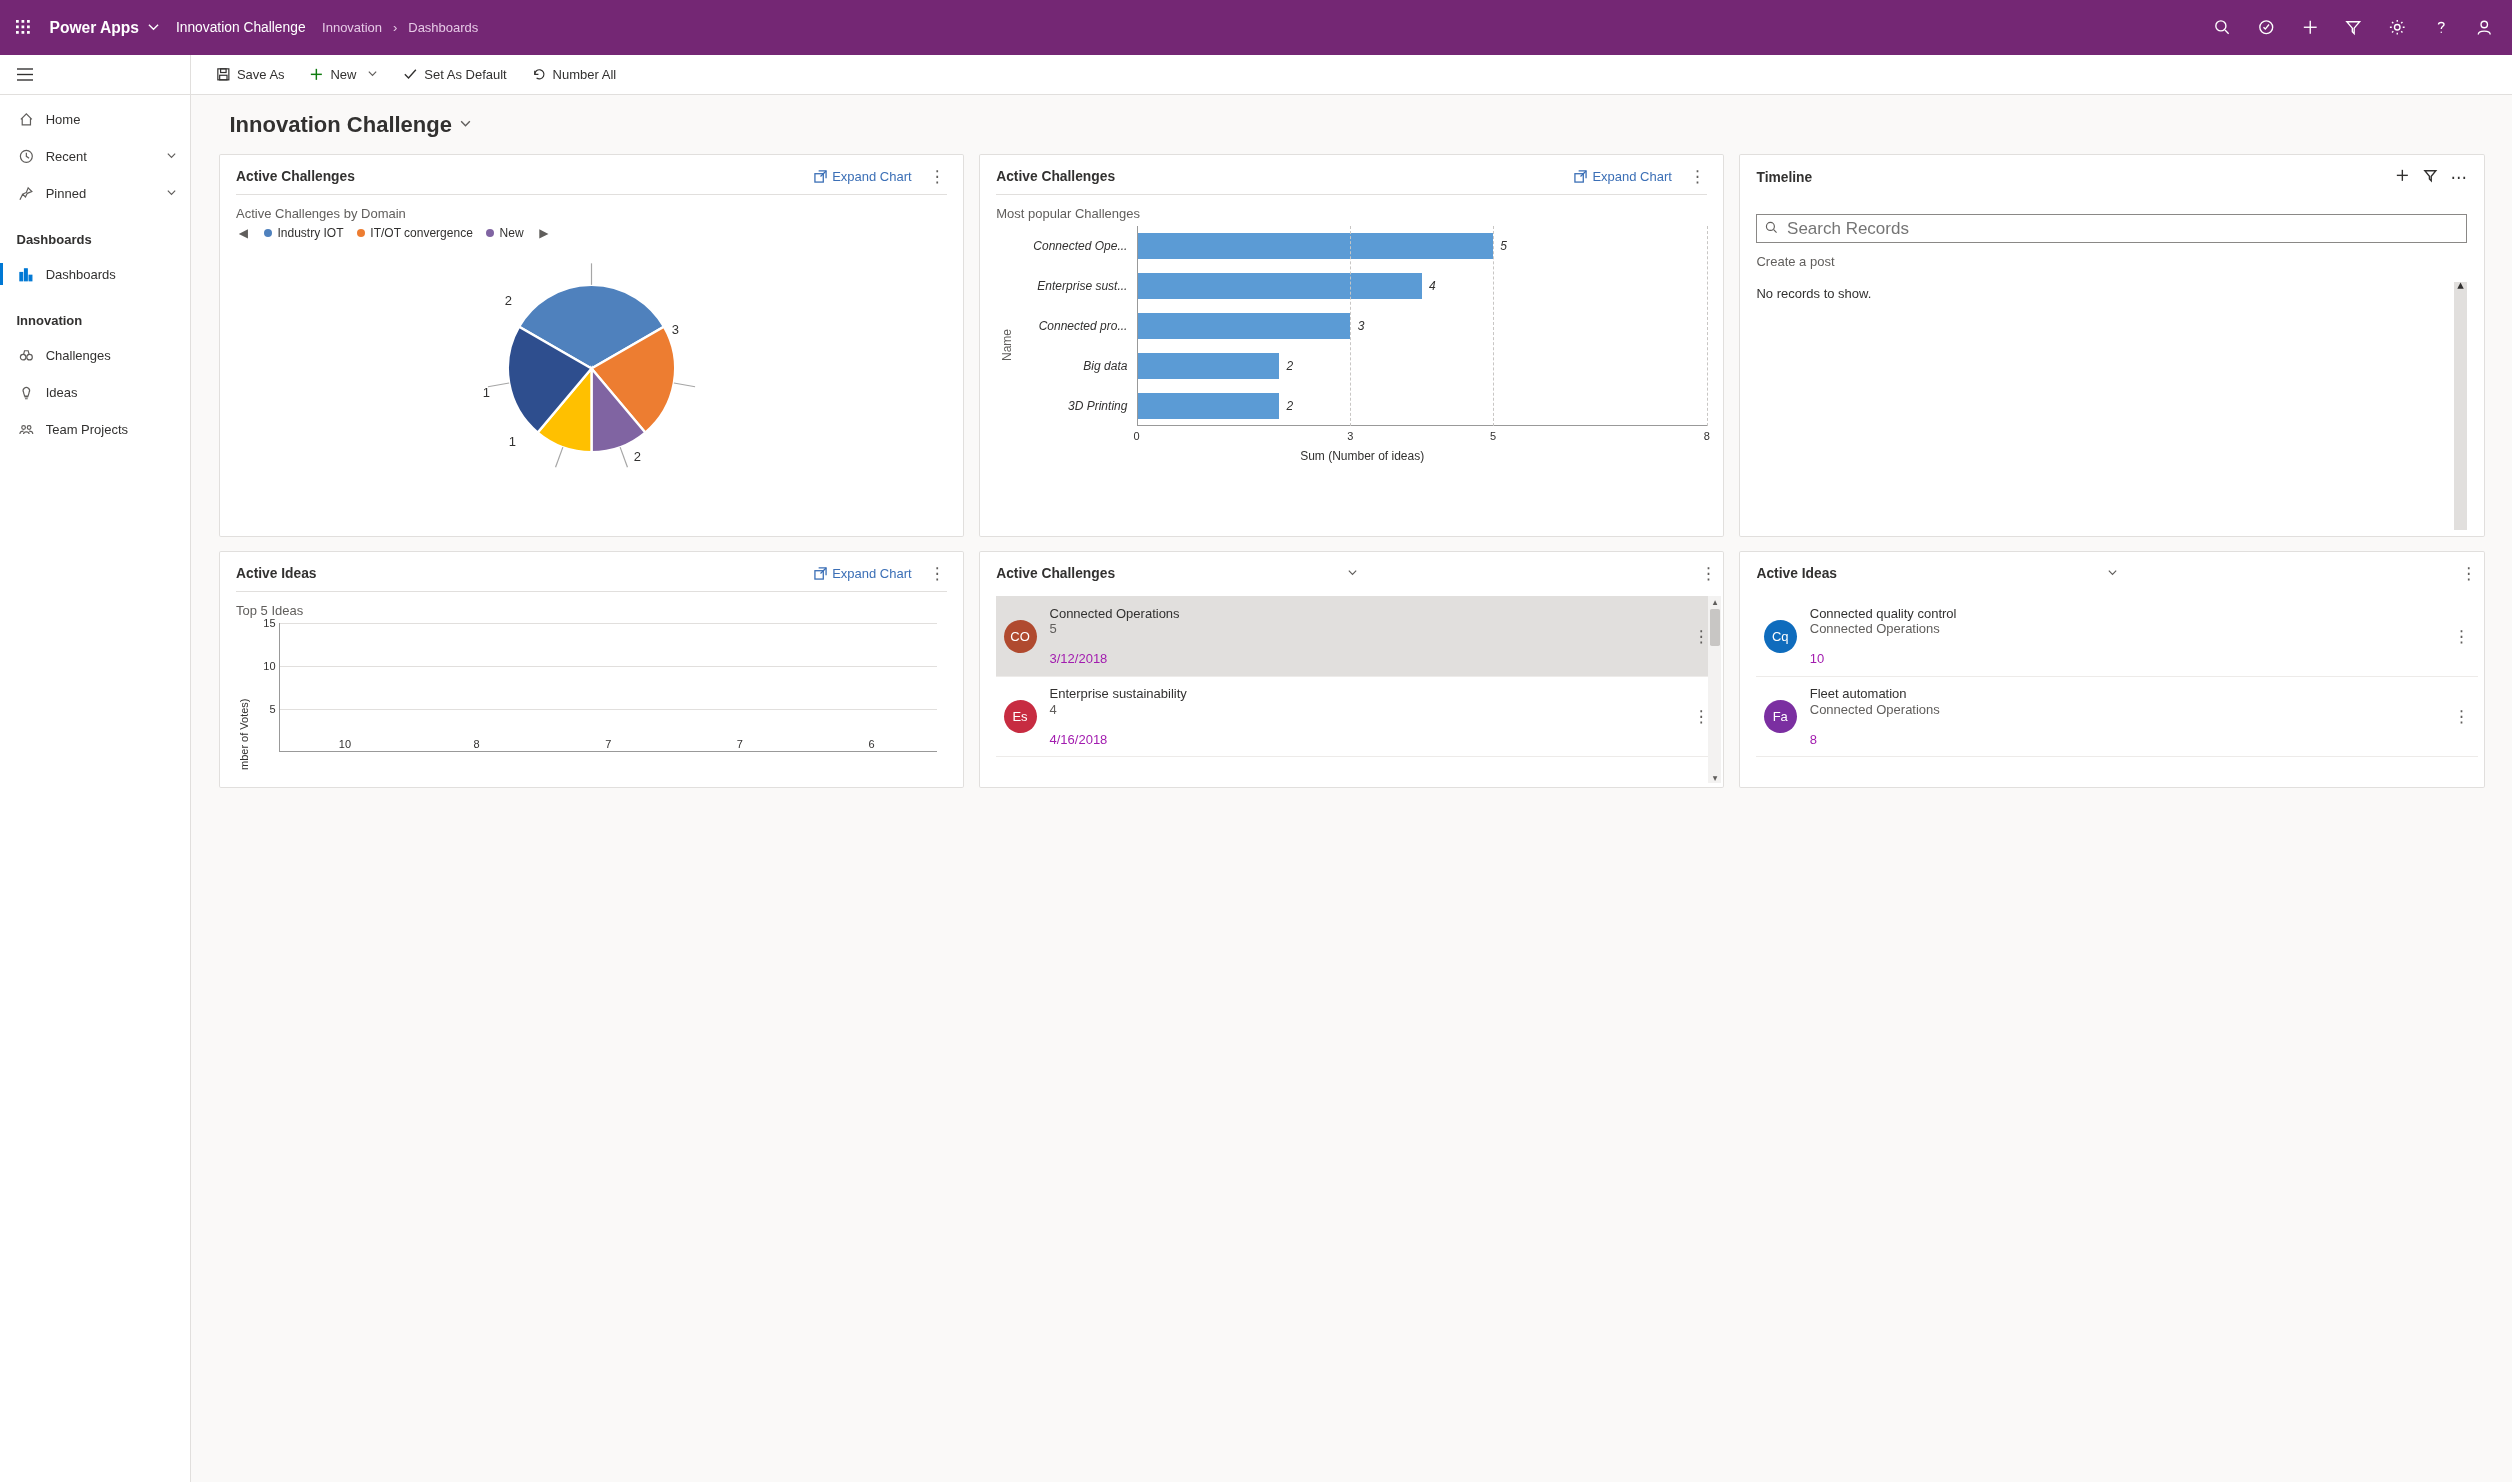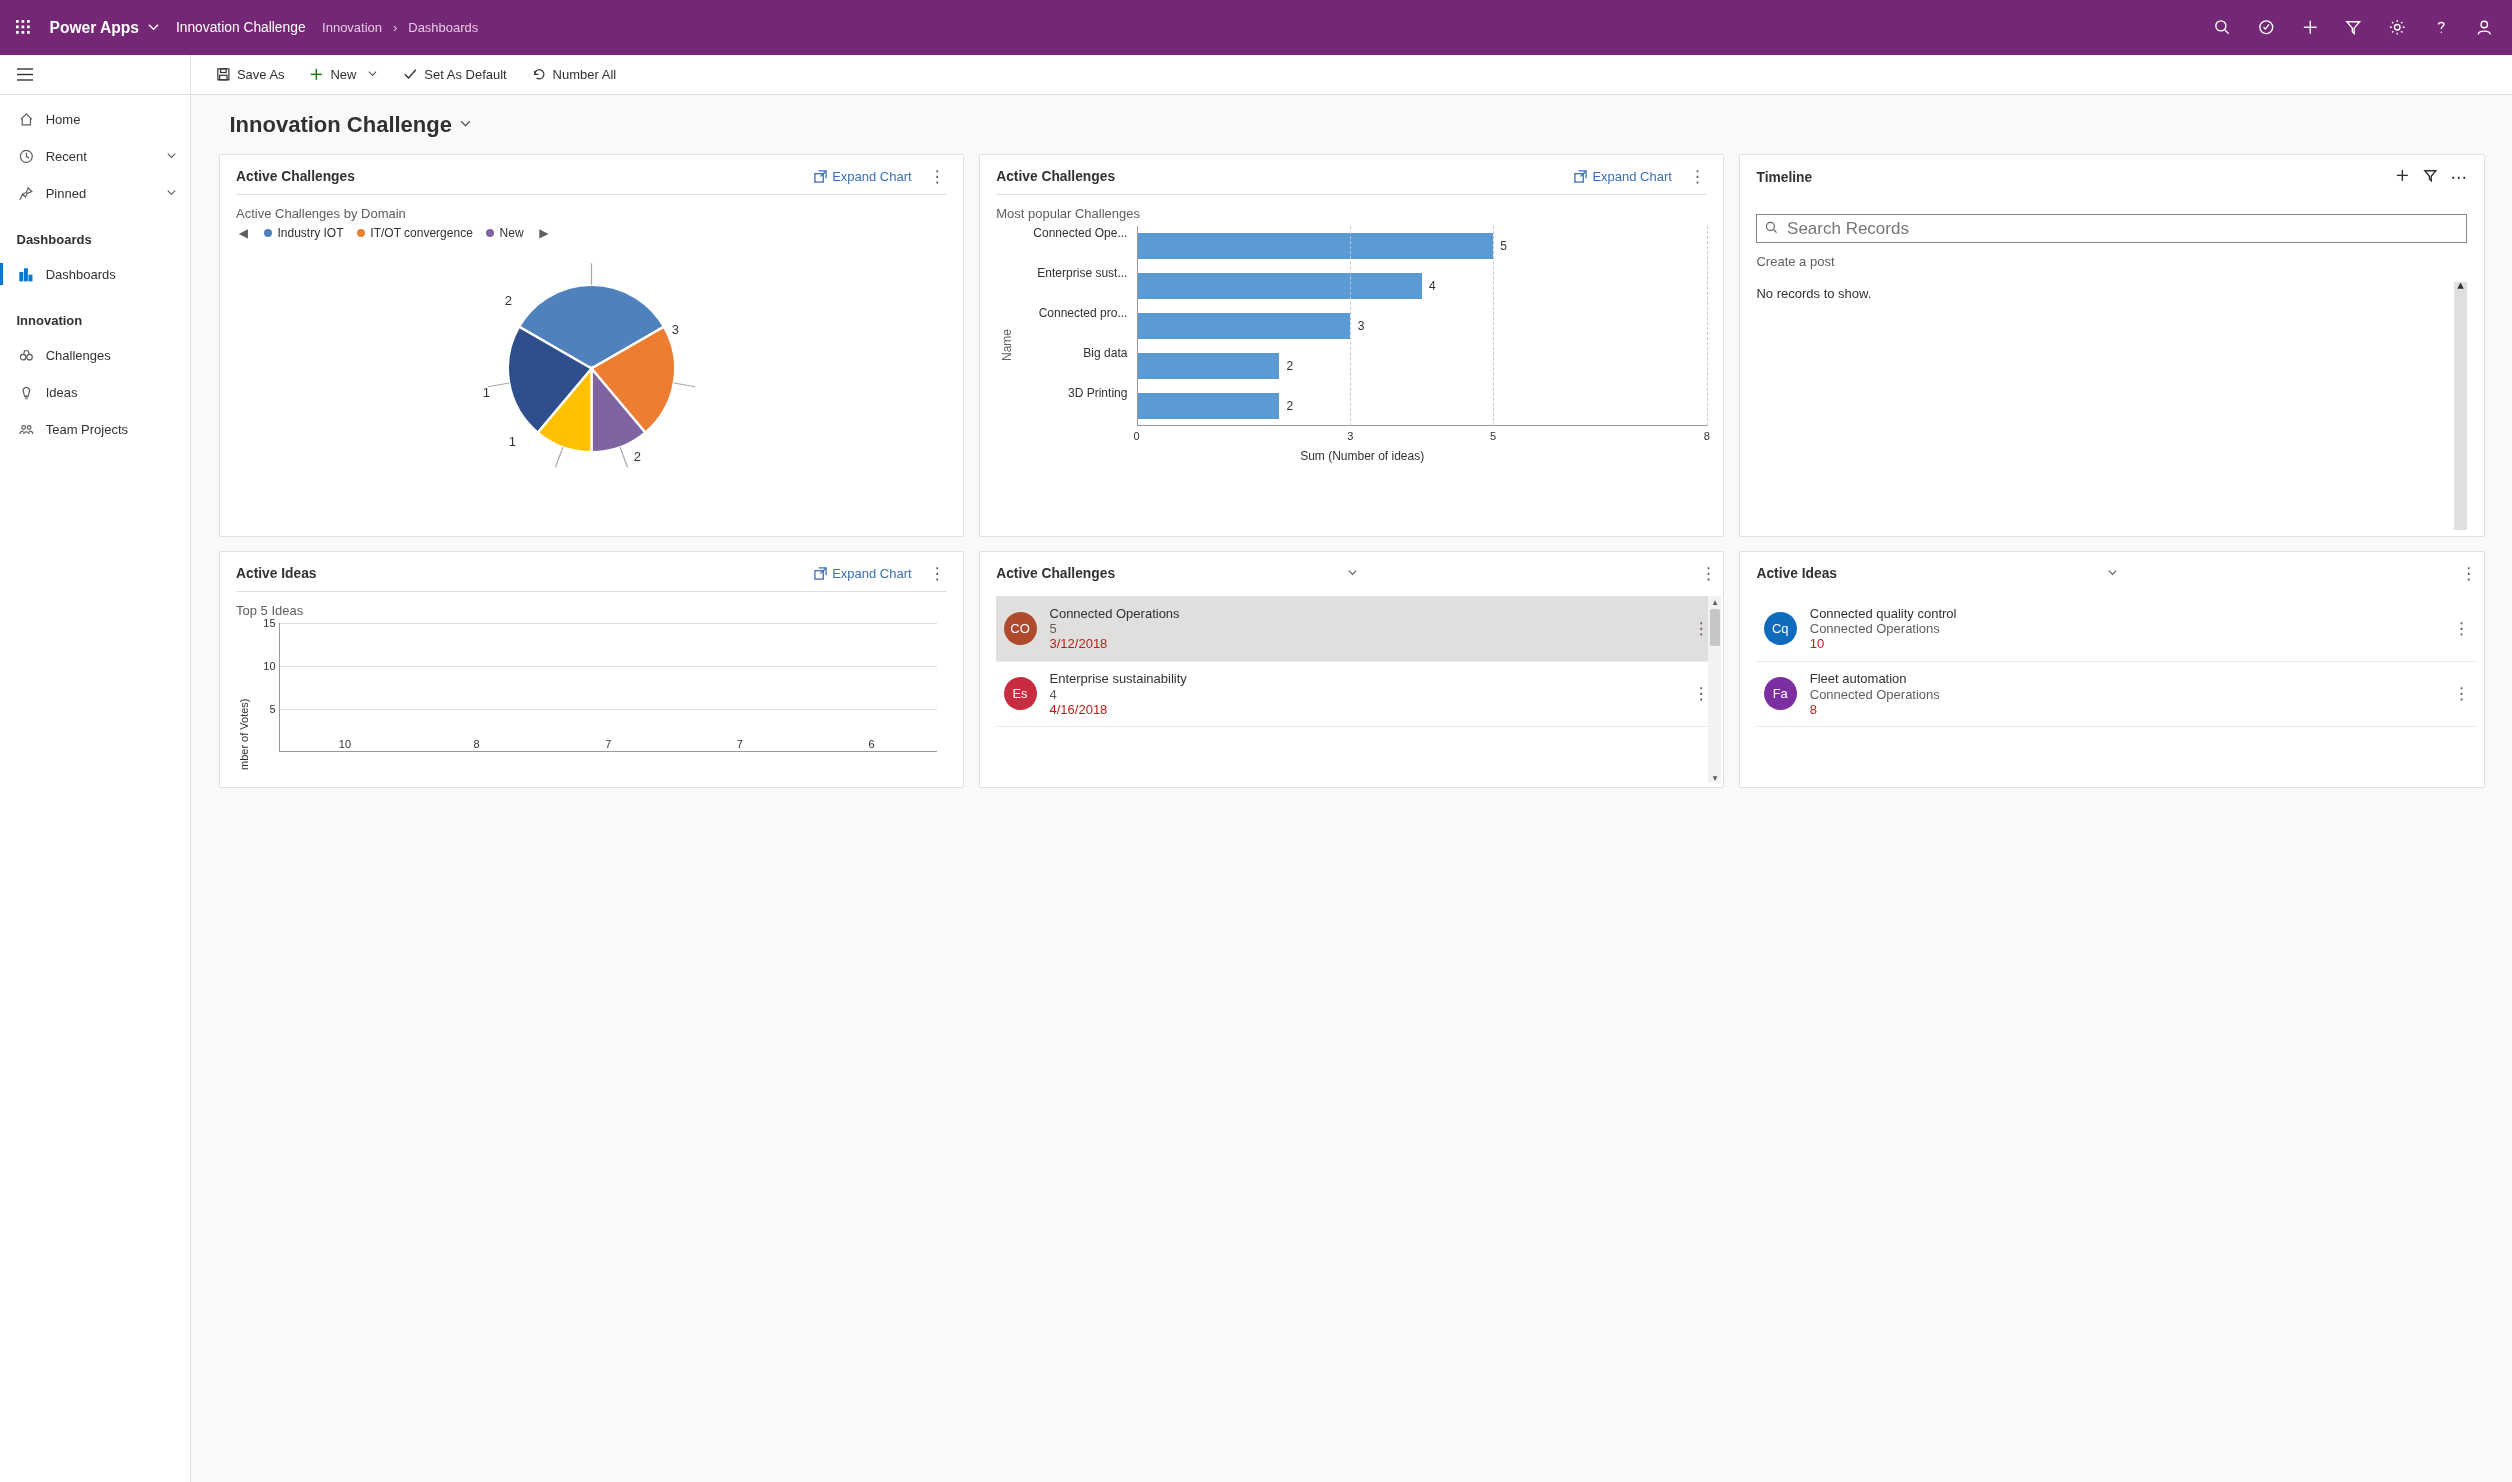--- a/index.html
+++ b/index.html
@@ -168,21 +168,21 @@
   
   .hbar-wrap { display:flex; margin-top:5.5px; }
   .hbar-ylabel {
     writing-mode: vertical-rl;
     transform: rotate(180deg);
     font-size:12px; color:#605e5c;
     text-align:center;
     padding: 0 3.7px;
   }
   .hbar-chart { flex:1; position:relative; padding-bottom: 37px; }
-  .hbar-row { display:flex; height: 40px; }
+  .hbar-row { display:flex; align-items:center; height: 40px; font-style: italic; }
   .hbar-cat { width: 119px; text-align:right; padding-right:9.2px; font-size:12px; color:#323130; }
   .hbar-plot { flex:1; position:relative; height:100%; display:flex; align-items:center; }
   .hbar-bar { height: 26px; background:#5b9bd5; }
   .hbar-val { margin-left:7.3px; font-size:12px; }
   .hbar-axis-area { position:absolute; top:0; bottom:37px; width:0.9px; background:#999; }
   .hbar-baseline { position:absolute; bottom:37px; height:0.9px; background:#999; }
   .hbar-tick { font-size:11px; color:#323130; transform: translateX(-50%); position:absolute; }
   .hbar-xlabel { position:absolute; bottom:0; left:0; right:0; text-align:center; font-size:12px; color:#323130; }
 
   
@@ -228,21 +228,21 @@
   .vbar-baseline-h { position:absolute; left:27.5px; right:9.2px; bottom:18.4px; height:0.9px; background:#999; }
 
   
   .rec-list { }
   .rec-row { display:flex; align-items:center; padding:9.2px 7.3px; border-bottom:0.9px solid #edebe9; position:relative; }
   .rec-row.sel { background:#e1dfdd; }
   .rec-avatar { width:33px; height:33px; border-radius:50%; color:#fff; display:flex; align-items:center; justify-content:center; font-size:13px; margin-right:13px; flex-shrink:0; }
   .rec-body { flex:1; }
   .rec-title { font-size:13px; color:#323130; }
   .rec-sub { font-size:13px; color:#605e5c; margin-top:0.9px; }
-  .rec-date { font-size:13px; color:#b91c1c; margin-top:0; }
+  .rec-date { font-size:13px; color:#a21caf; margin-top:15px; }
   .rec-menu { color:#605e5c; cursor:pointer; width:18.4px; text-align:center; font-size:16.5px; }
   .list-scroll { position:absolute; right:1.8px; top:44px; bottom:3.7px; width:13px; background:#f3f2f1; }
   .list-scroll .thumb { position:absolute; top:13px; left:1.8px; right:1.8px; height:37px; background:#c8c6c4; border-radius:1.8px; }
   .list-scroll .arrow { position:absolute; left:0; right:0; text-align:center; font-size:9.2px; color:#605e5c; }
 
   .content-scroll::-webkit-scrollbar { width: 14.7px; }
   .content-scroll::-webkit-scrollbar-track { background:#f3f2f1; }
   .content-scroll::-webkit-scrollbar-thumb { background:#c8c6c4; }
 </style>
 </head>

